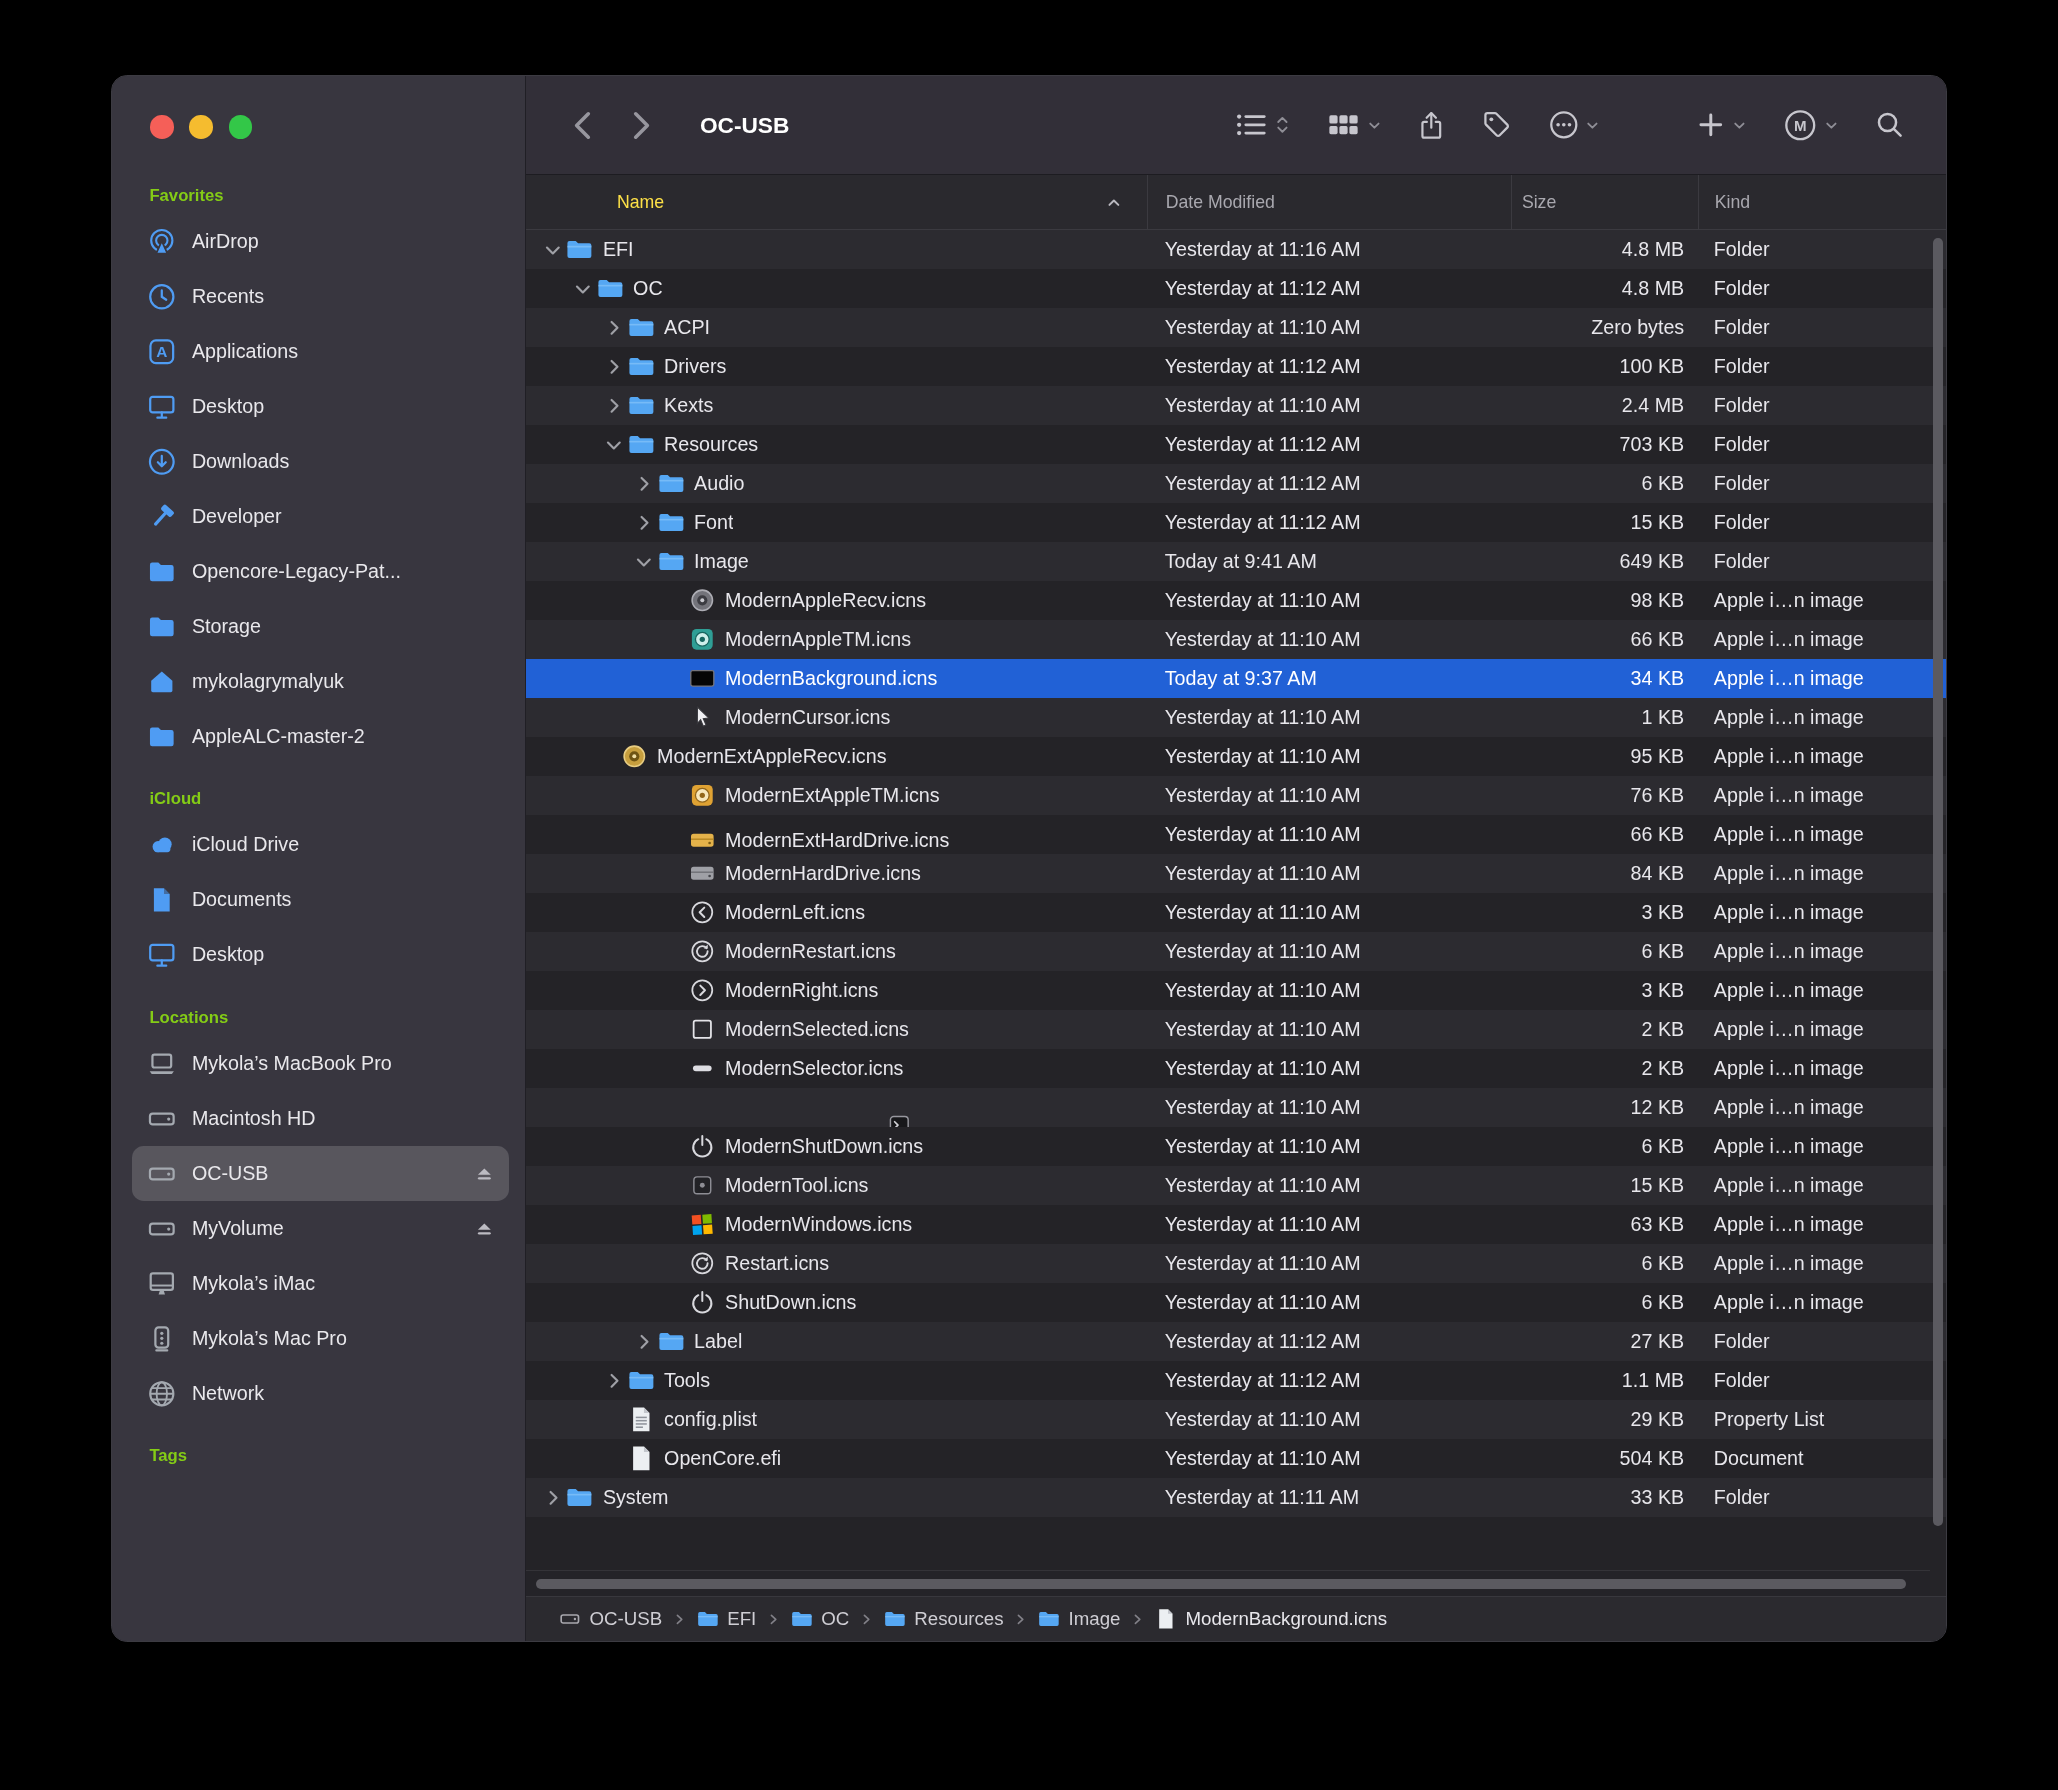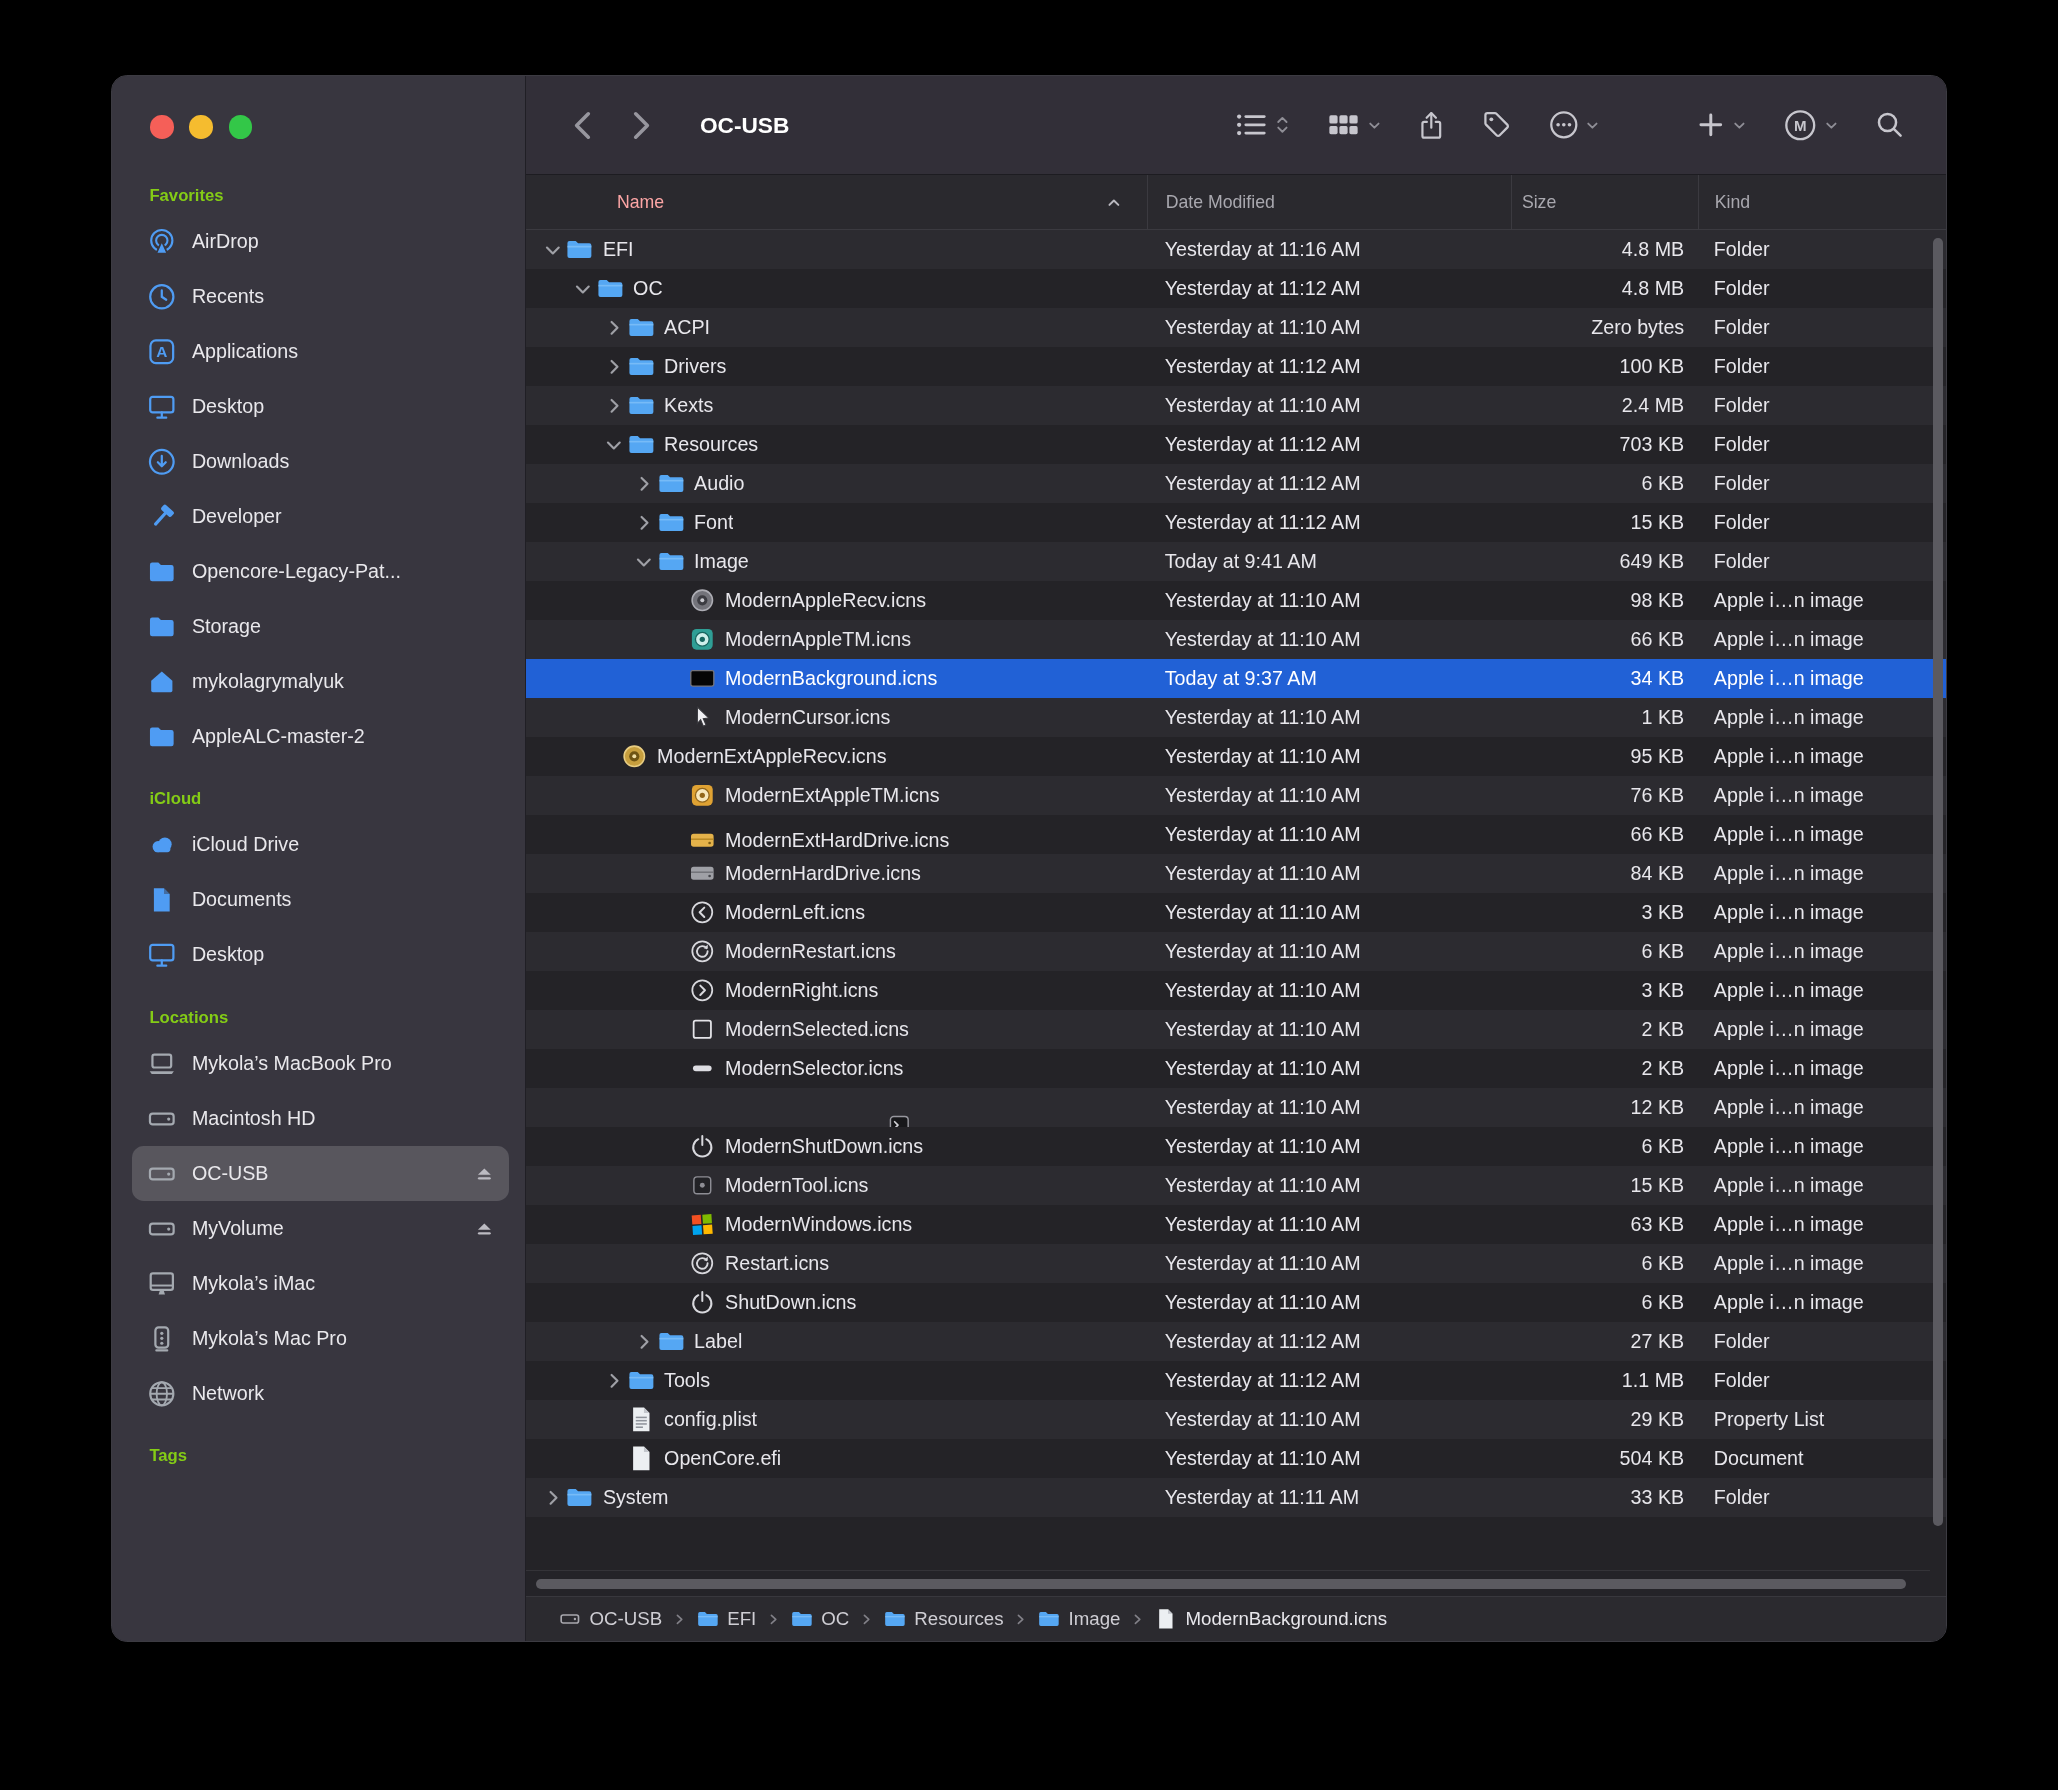--- a/index.html
+++ b/index.html
@@ -42,21 +42,21 @@
   .tb-icn.view-list,.tb-icn.grid{width:33px}
   .tb-icn.share{width:26.6px;height:32.5px}
   .tb-icn.m-circle{width:32.5px;height:32.5px}
   .chev{width:14.8px;height:14.8px;color:#8f8e96}
   .chev.tall{height:27.6px}
 
   
   .colheader{position:absolute;top:99px;left:0;right:0;height:55px;background:#2a292e;
     border-bottom:1px solid #3b3a40;display:flex;font-size:17.7px;color:#a9a8af}
   .ch{display:flex;align-items:center;height:100%}
-  .ch-name{width:621px;padding-left:91px;position:relative;color:#fca5a5}
+  .ch-name{width:621px;padding-left:91px;position:relative;color:#fde047}
   .sort-ind{position:absolute;right:25.6px;top:19.7px;width:15.8px;height:15.8px;color:#b9b8bf}
   .ch-date{width:364px;padding-left:17.7px;border-left:1px solid #3b3a40}
   .ch-size{width:187px;padding-left:9.9px;border-left:1px solid #3b3a40}
   .ch-kind{flex:1;padding-left:15.8px;border-left:1px solid #3b3a40}
 
   
   .rows{position:absolute;top:154px;left:0;right:0;bottom:71px;background:#242327;overflow:hidden}
   .row{display:flex;height:39px;align-items:center;font-size:19.7px;color:#e8e7ec}
   .row:nth-child(odd){background:#2c2b30}
   .row:nth-child(even){background:#242327}

